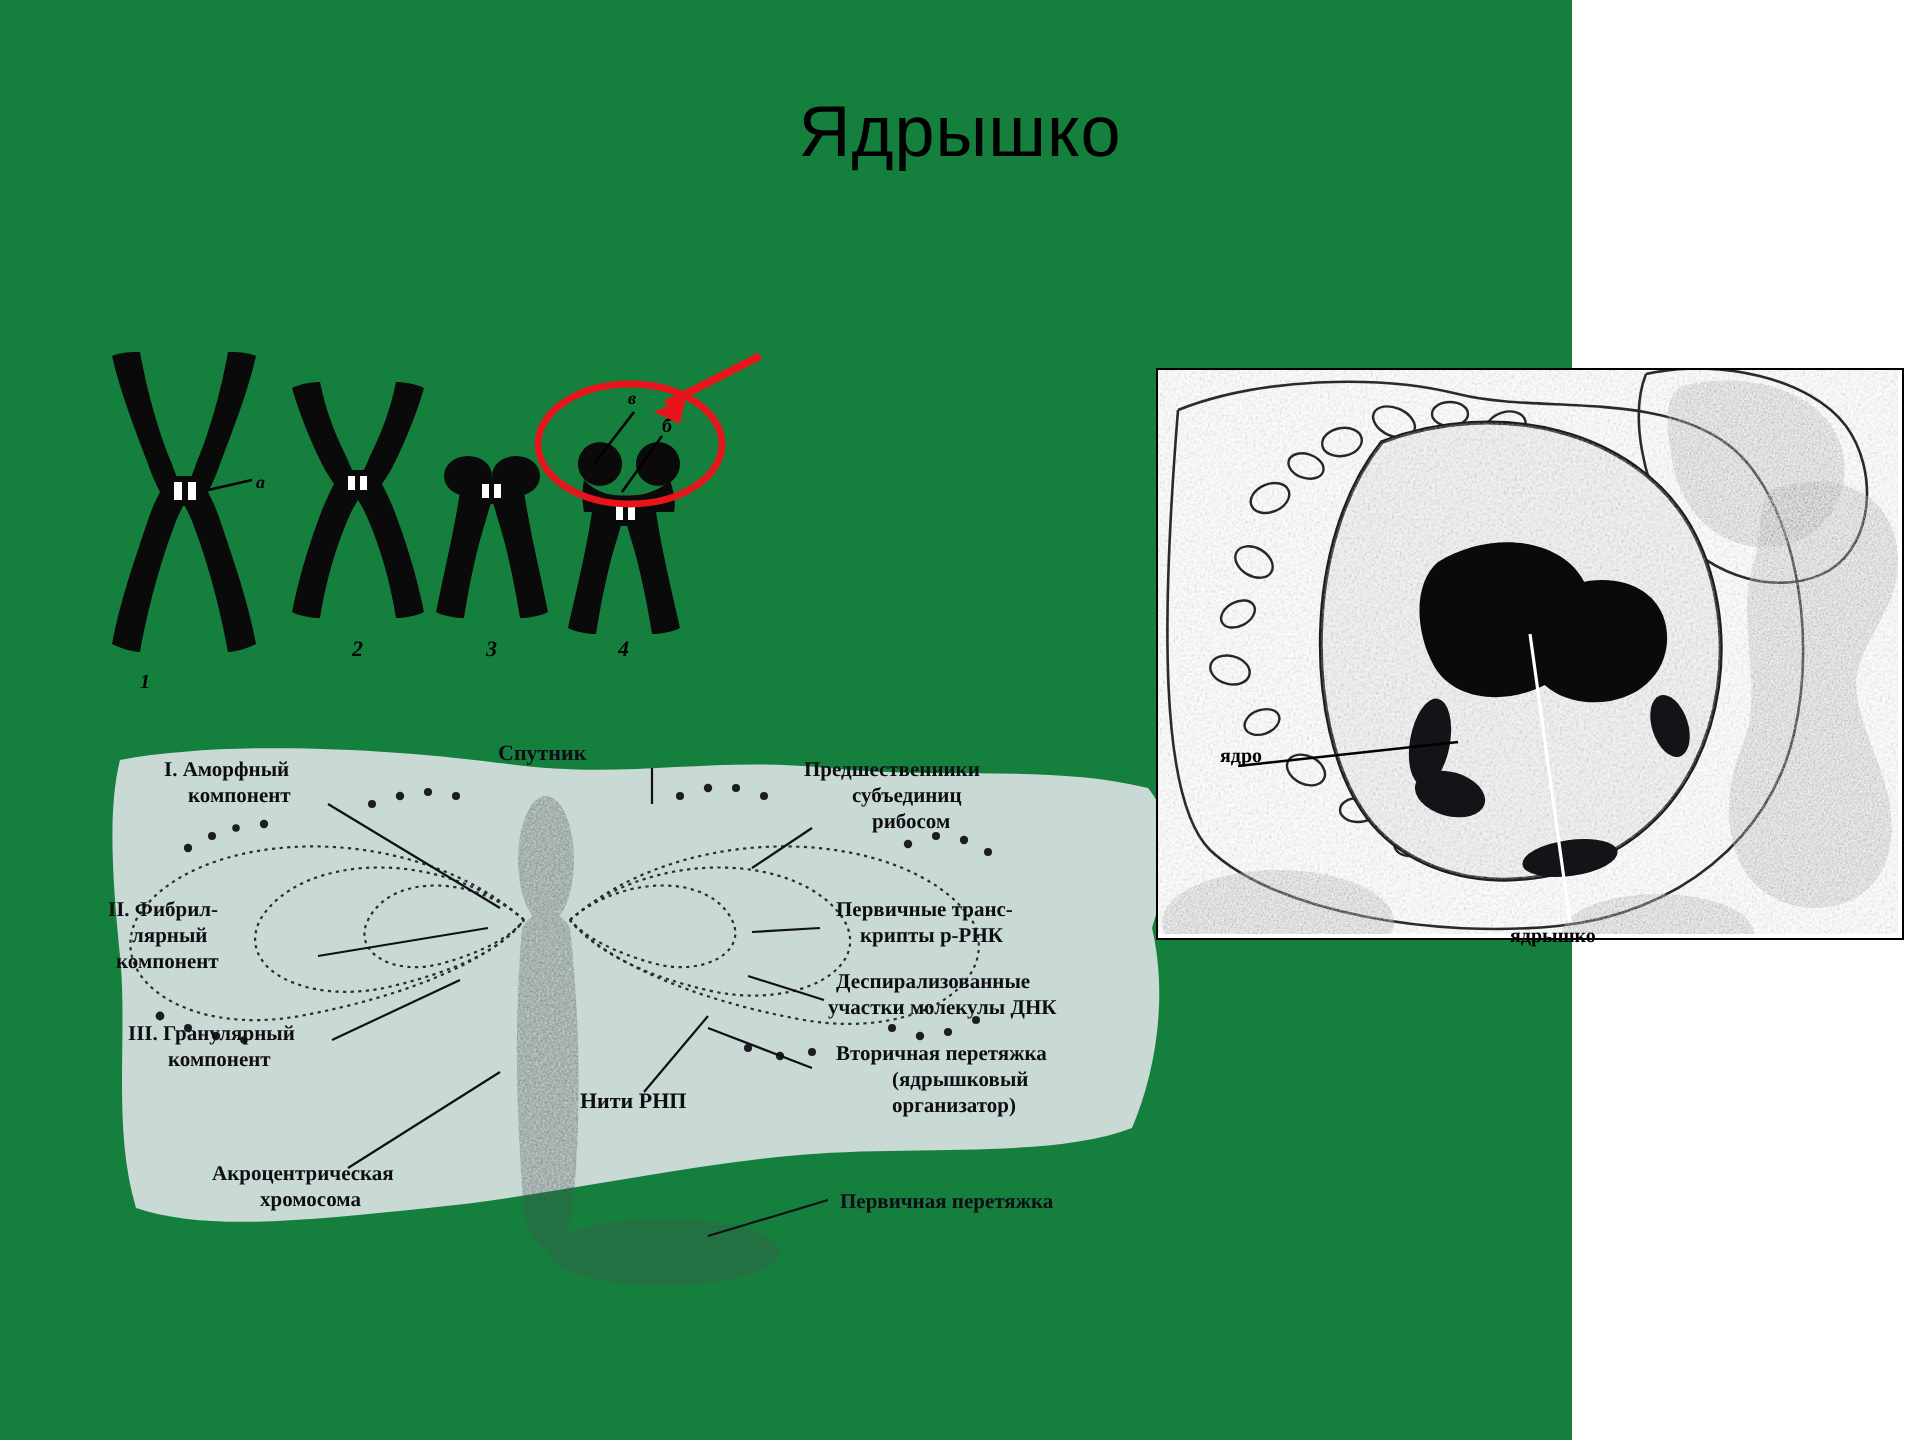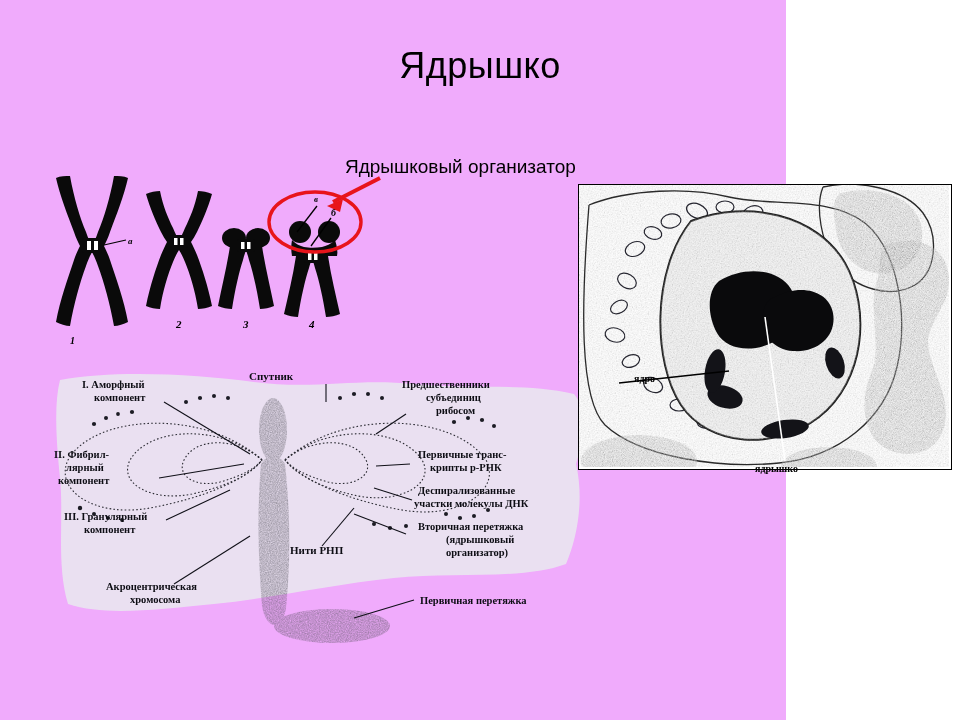--- a/index.html
+++ b/index.html
@@ -1,21 +1,21 @@
 <!DOCTYPE html>
 <html><head>
 <meta charset="utf-8">
 <style>
   html,body{margin:0;padding:0;}
   body{
     width:960px;height:720px;background:#ffffff;
     font-family:"Liberation Sans", sans-serif;
     overflow:hidden;position:relative;
   }
-  .slide{position:absolute;inset:0;width:786px;height:720px;background:#f0abfc;}
+  .slide{position:absolute;inset:0;width:786px;height:720px;background:#15803d;}
 
   
   .slide-title{
     position:absolute;left:0;top:44px;width:960px;text-align:center;
     font-size:36px;color:#000;font-weight:400;letter-spacing:0.5px;
     line-height:44px;
   }
 
   
   .callout-label{
@@ -39,31 +39,30 @@
   
   .fig-micrograph{
     position:absolute;left:578px;top:184px;width:372px;height:284px;
     border:1px solid #000;background:#fff;overflow:hidden;
   }
   .fig-micrograph svg{display:block;}
   .mic-label{
     position:absolute;font-family:"Liberation Serif",serif;
     font-size:10px;color:#000;font-weight:700;white-space:nowrap;
   }
-  .mic-label.nucleus{left:634px;top:373px;text-align:right;}
+  .mic-label.nucleus{left:610px;top:373px;text-align:right;}
   .mic-label.nucleolus{left:755px;top:463px;}
 </style>
 </head>
 <body>
 
 <div class="slide">
 
   <div class="slide-title">Ядрышко</div>
 
-  <div class="callout-label">Ядрышковый организатор</div>
 
   <div class="fig-chromosomes">
     <svg width="350" height="170" viewBox="0 0 350 170" xmlns="http://www.w3.org/2000/svg">
       <g fill="#0a0a0a">
         <path d="M22 2 C26 20 34 40 40 56 C42 62 44 66 46 70
                  C44 74 42 78 40 84 C34 102 26 124 22 146
                  C26 148 32 150 36 150 C40 128 46 106 52 90
                  C54 84 56 80 58 76
                  C60 80 62 84 64 90 C70 106 76 128 80 150
                  C84 150 90 148 94 146 C90 124 82 102 76 84

